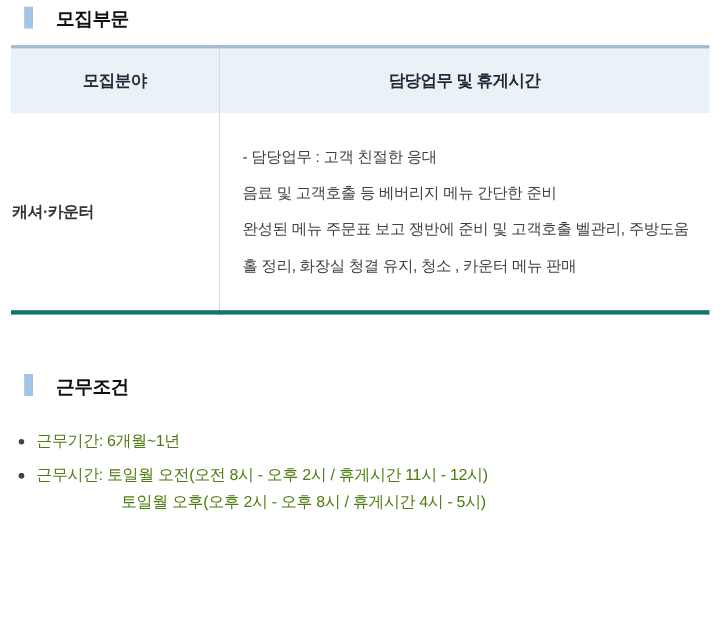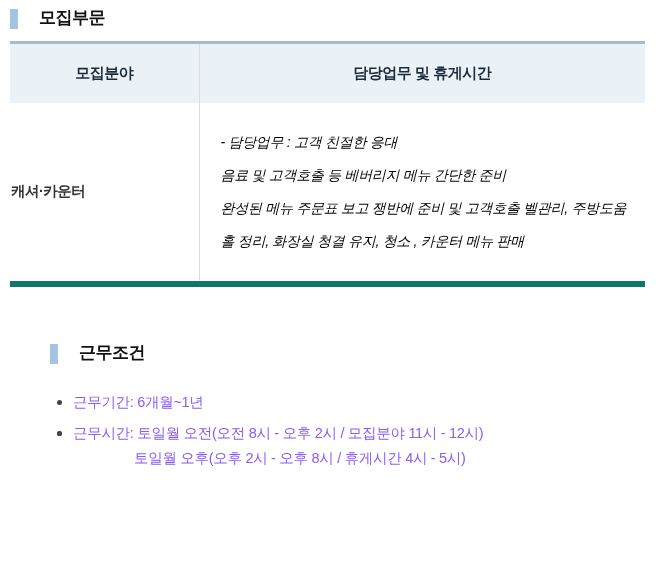--- a/index.html
+++ b/index.html
@@ -8,22 +8,22 @@
     background: #ffffff;
     width: 659px; height: 569px;
     overflow: hidden;
     font-family: "Liberation Sans", "DejaVu Sans", sans-serif;
   }
   .page { padding-top: 6px; }
 
   
   .section-header {
     display: flex;
-    align-items: flex-end;
-    margin-left: 10px;
+    align-items: flex-start;
+    margin-left: 22px;
   }
   .section-marker {
     width: 8px; height: 20px;
     background: #a3c4e4;
     margin-right: 21px;
     flex: 0 0 auto;
   }
   .section-title {
     font-size: 17px;
     font-weight: bold;
@@ -31,21 +31,21 @@
     letter-spacing: -0.5px;
   }
 
   
   table.recruit-table {
     border-collapse: collapse;
     table-layout: fixed;
     width: 635px;
     margin: 12px 0 0 10px;
     border-top: 3px solid #a2bcd2;
-    border-bottom: 6px solid #0f766e;
+    border-bottom: 4px solid #0f766e;
   }
   .recruit-table th {
     background: #eaf2f8;
     height: 60px;
     font-size: 15px;
     font-weight: bold;
     color: #1c2b3a;
     text-align: center;
     vertical-align: middle;
     letter-spacing: -0.5px;
@@ -63,51 +63,50 @@
     font-size: 14.5px;
     font-weight: bold;
     color: #333333;
     letter-spacing: -0.5px;
   }
   td.cell-duties { padding-left: 21px; }
   .duty-line {
     margin: 0 0 14px 0;
     font-size: 14px;
     line-height: 19px;
-    color: #000000;
+    color: #404040;
     letter-spacing: -0.3px;
-    font-style: italic;
   }
   .duty-line:last-child { margin-bottom: 0; }
 
   
-  .section-conditions { margin-top: 54px; padding-left: 40px; }
+  .section-conditions { margin-top: 54px; }
   ul.cond-list {
     list-style: none;
     margin: 26px 0 0 10px;
     padding: 0;
     max-width: 625px;
   }
   ul.cond-list li {
     position: relative;
     padding-left: 23px;
     margin-bottom: 6px;
     font-size: 14.5px;
     line-height: 25px;
-    color: #8b5cf6;
+    color: #4d7c0f;
     letter-spacing: -0.3px;
   }
   .bullet-dot {
     position: absolute;
     left: 7px; top: 10px;
     width: 5px; height: 5px;
     border-radius: 50%;
     background: #444444;
   }
-  .cond-line2 { margin-left: 61px; }
+  .cond-line2 { margin-left: 77px; }
 </style>
 </head>
 <body>
 
 <div class="page">
 
   <div class="section-recruitment">
     <div class="section-header">
       <span class="section-marker"></span>
       <span class="section-title">모집부문</span>
@@ -147,19 +146,19 @@
     <ul class="cond-list">
       <li>
         <span class="bullet-dot"></span>
         <span>근무기간: 6개월~1년</span>
       </li>
       <li>
         <span class="bullet-dot"></span>
       </li>
       <li>
         <span class="bullet-dot"></span>
-        <span>근무시간: 토일월 오전(오전 8시 - 오후 2시 / 모집분야 11시 - 12시)</span>
+        <span>근무시간: 토일월 오전(오전 8시 - 오후 2시 / 휴게시간 11시 - 12시)</span>
         <div class="cond-line2">토일월 오후(오후 2시 - 오후 8시 / 휴게시간 4시 - 5시)</div>
       </li>
     </ul>
   </div>
 
 </div>
 
 </body></html>

